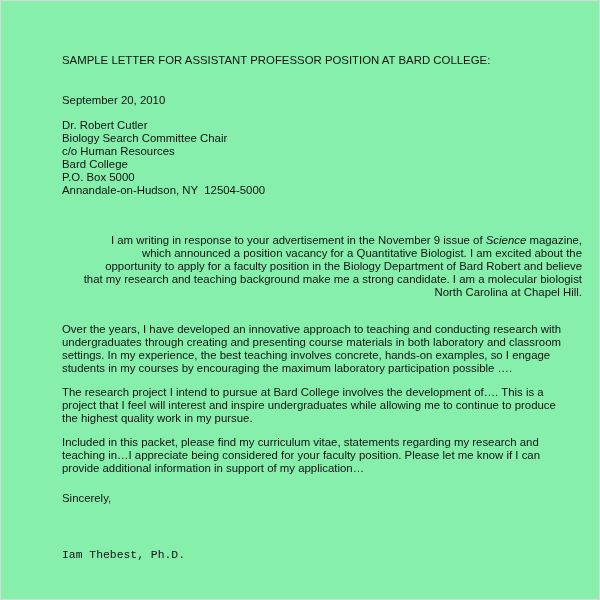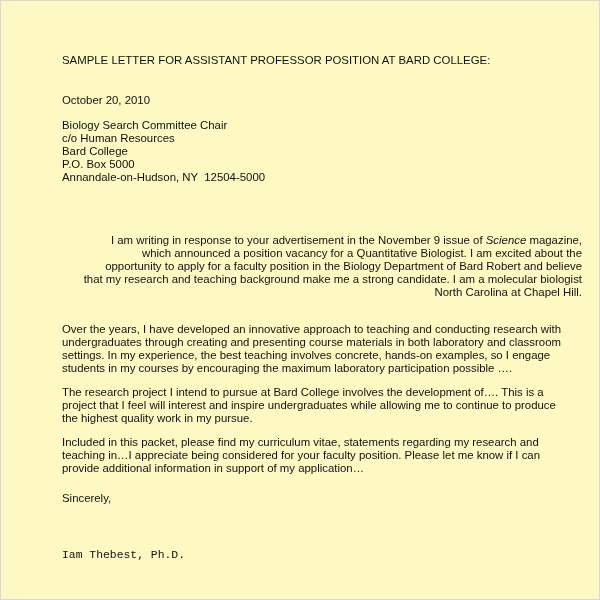--- a/index.html
+++ b/index.html
@@ -10,21 +10,21 @@
     body {
       width: 600px;
       height: 600px;
       overflow: hidden;
     }
     .page {
       position: relative;
       width: 598px;
       height: 598px;
       border: 1px solid #d8d8d8;
-      background: #fef9c3;
+      background: #86efac;
       font-family: "Liberation Sans", sans-serif;
       font-size: 11.4px;
       color: #111111;
       line-height: 12.9px;
     }
     .block {
       position: absolute;
       left: 61px;
       width: 520px;
       margin: 0;
@@ -43,23 +43,24 @@
     .para-line { white-space: nowrap; }
     em { font-style: italic; }
   </style>
 </head>
 <body>
 
 <div class="page">
 
   <div class="block title">SAMPLE LETTER FOR ASSISTANT PROFESSOR POSITION AT BARD COLLEGE:</div>
 
-  <div class="block date">October 20, 2010</div>
+  <div class="block date">September 20, 2010</div>
 
   <div class="block address">
+    <div>Dr. Robert Cutler</div>
     <div>Biology Search Committee Chair</div>
     <div>c/o Human Resources</div>
     <div>Bard College</div>
     <div>P.O. Box 5000</div>
     <div>Annandale-on-Hudson, NY  12504-5000</div>
   </div>
 
 
   <div class="block p1">
     <div class="para-line"><span>I am writing in response to your advertisement in the November 9 issue of </span><em>Science</em><span> magazine,</span></div>

